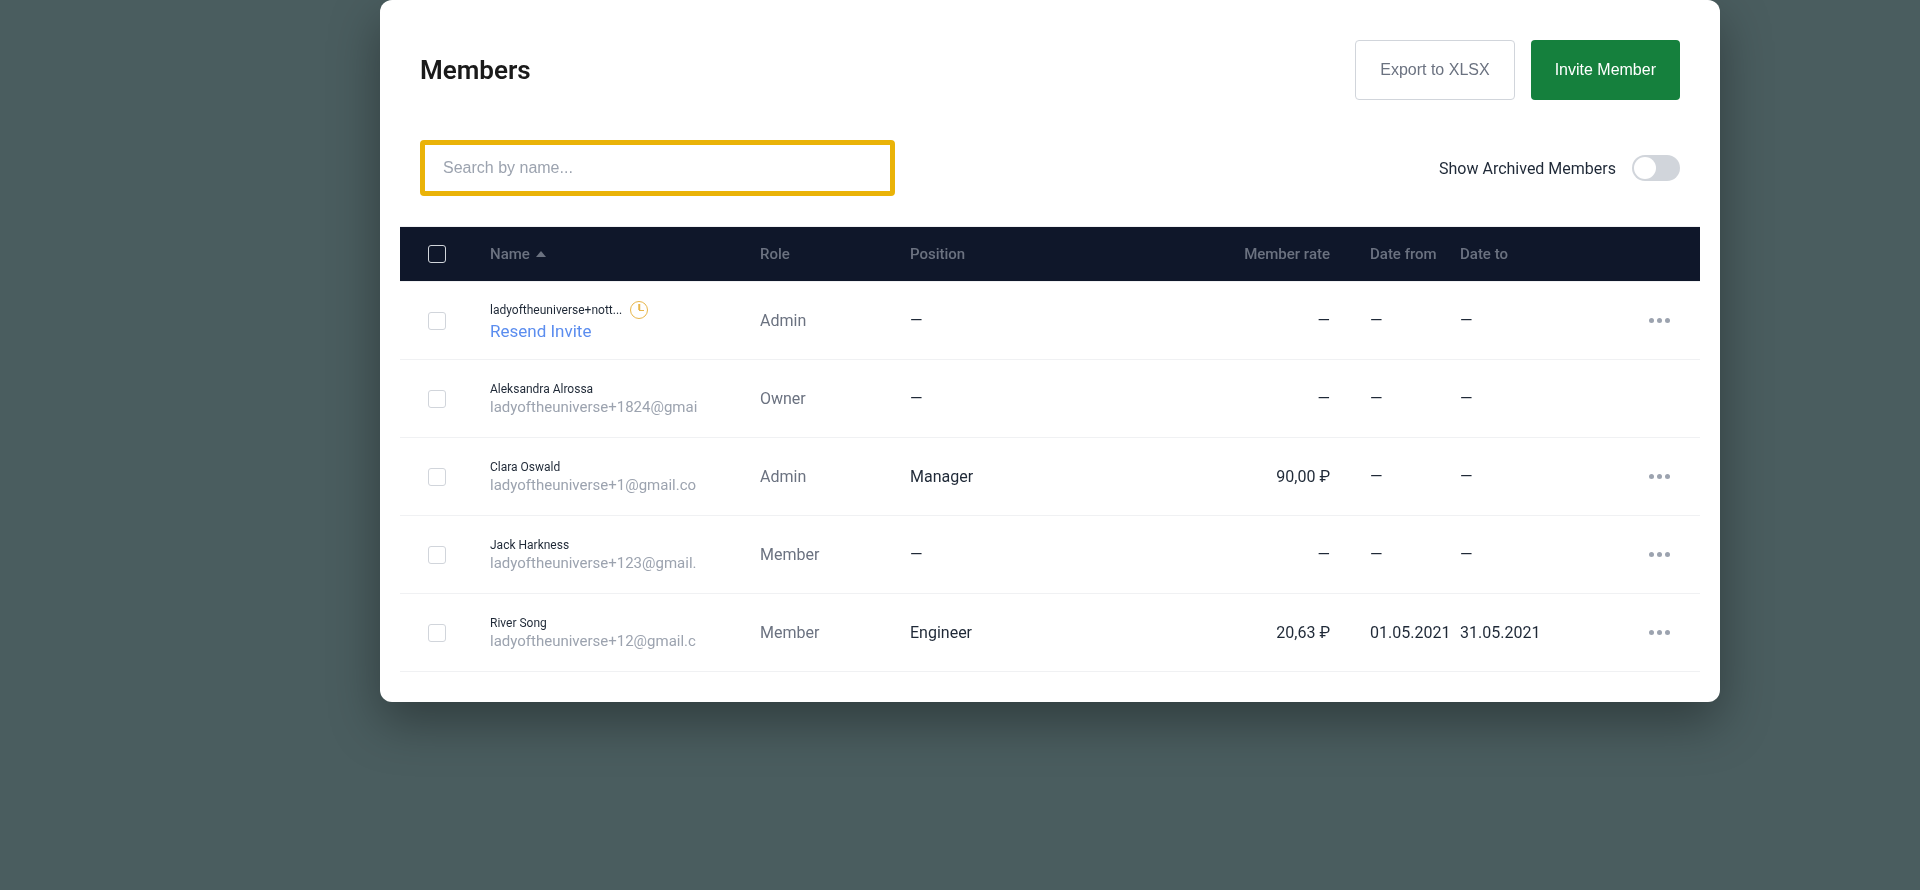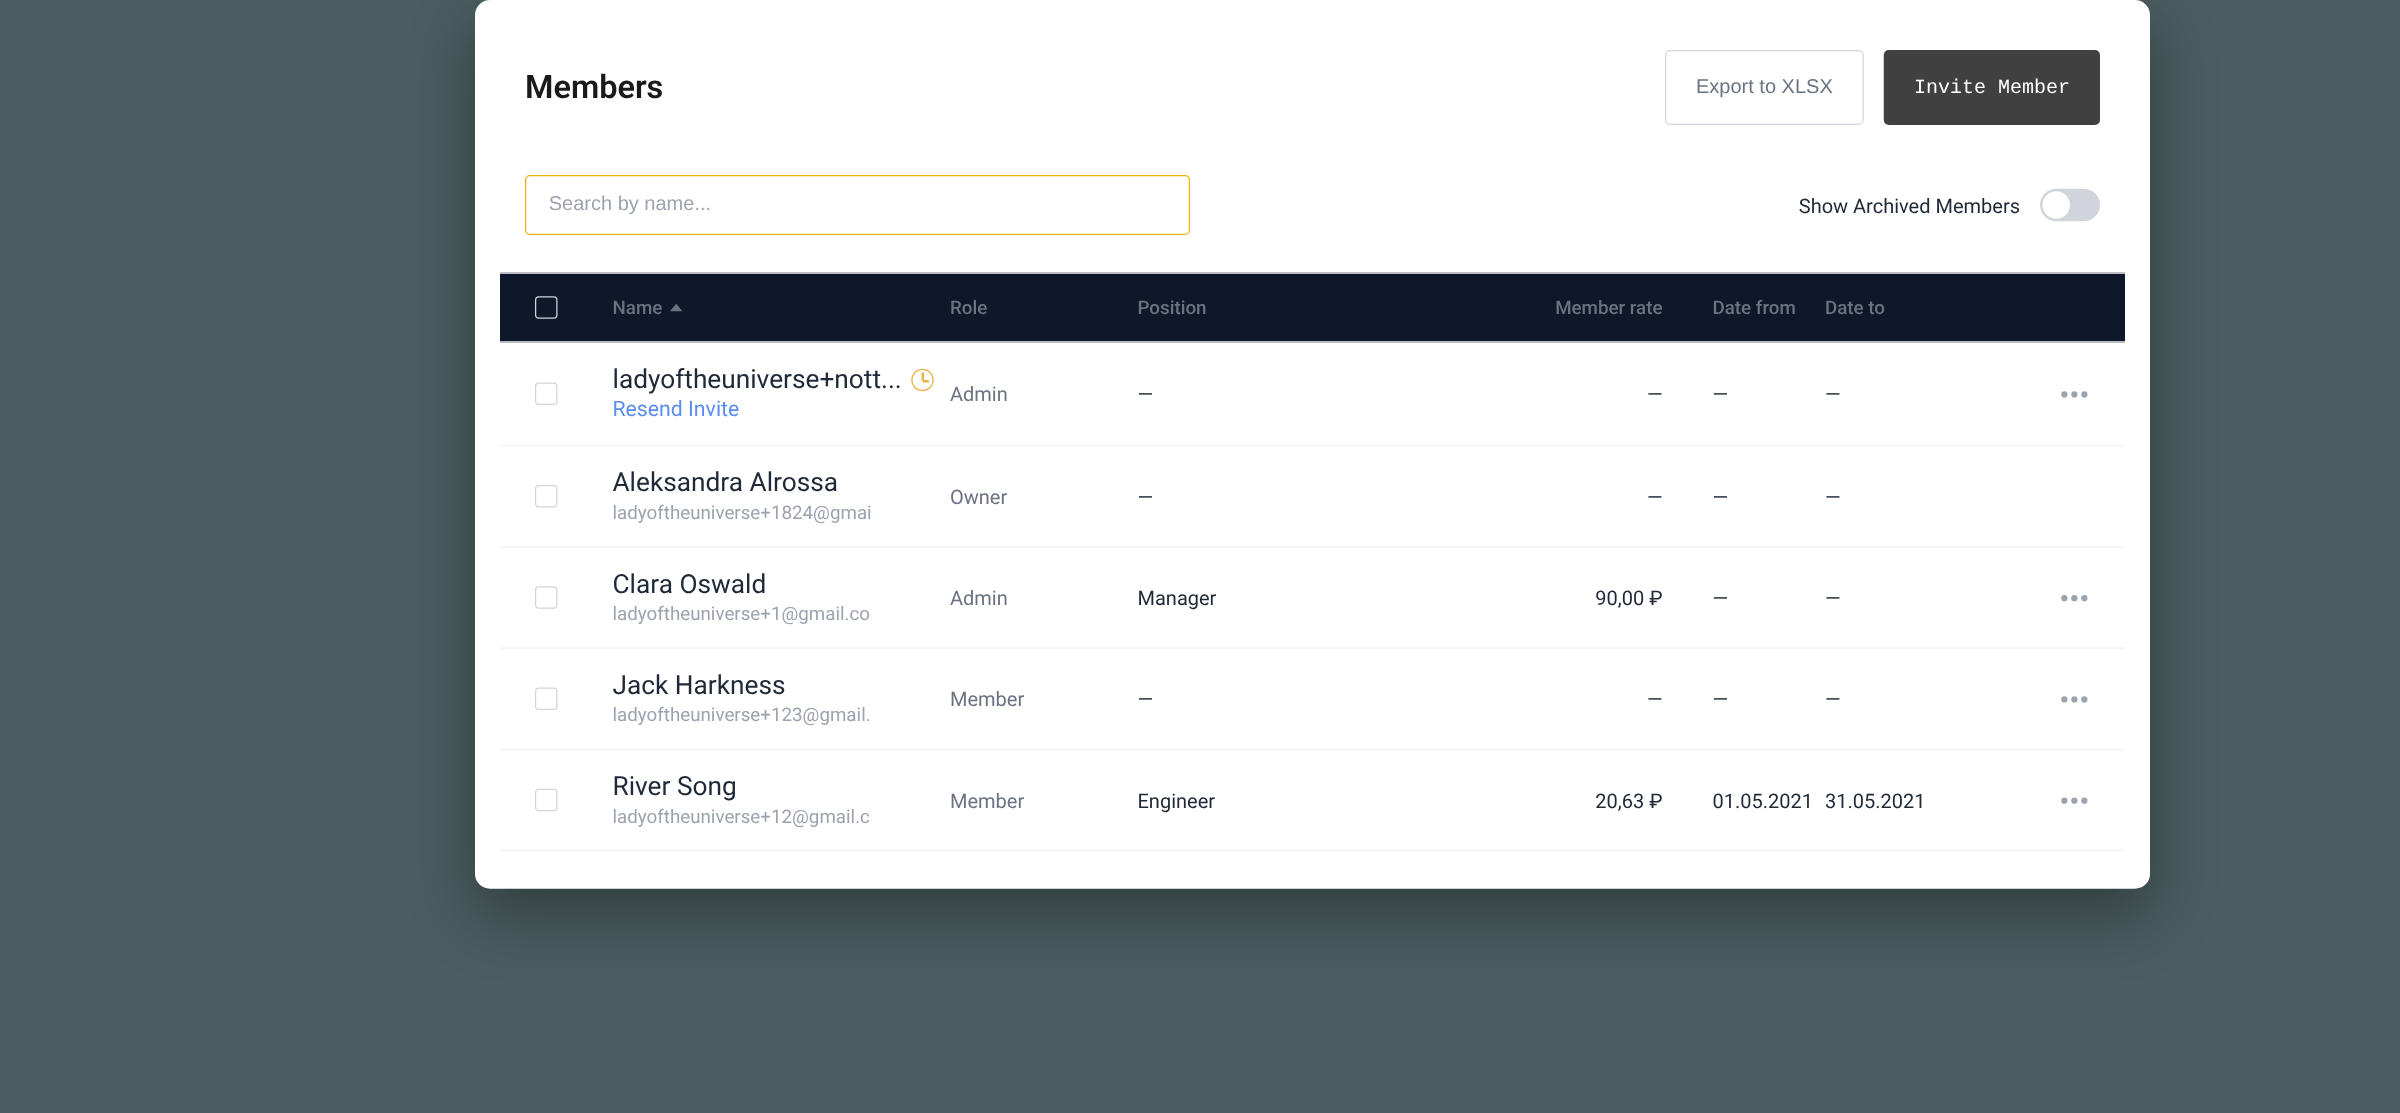--- a/index.html
+++ b/index.html
@@ -49,36 +49,35 @@
       cursor: pointer;
       border: none;
       font-weight: 500;
     }
     .btn-secondary {
       background: #ffffff;
       color: #6b7280;
       border: 1px solid #d1d5db;
     }
     .btn-primary {
-      background: #404040;
+      background: #15803d;
       color: #ffffff;
-      font-family: Liberation Mono, monospace;
     }
     .controls-row {
       display: flex;
       justify-content: space-between;
       align-items: center;
       padding: 0 40px;
       margin-bottom: 30px;
     }
     .search-input {
-      width: 532px;
+      width: 475px;
       padding: 14px 18px;
       font-size: 16px;
-      border: 1px solid #eab308;
+      border: 5px solid #eab308;
       border-radius: 4px;
       color: #374151;
     }
     .search-input::placeholder {
       color: #9ca3af;
     }
     .toggle-wrap {
       display: flex;
       align-items: center;
       gap: 16px;
@@ -158,21 +157,21 @@
       flex-direction: column;
       gap: 2px;
       overflow: hidden;
     }
     .name-line {
       display: flex;
       align-items: center;
       gap: 8px;
     }
     .name-text {
-      font-size: 21px;
+      font-size: 12px;
       color: #1f2937;
       white-space: nowrap;
       overflow: hidden;
       text-overflow: ellipsis;
     }
     .email-text {
       font-size: 15px;
       color: #9ca3af;
       white-space: nowrap;
       overflow: hidden;

